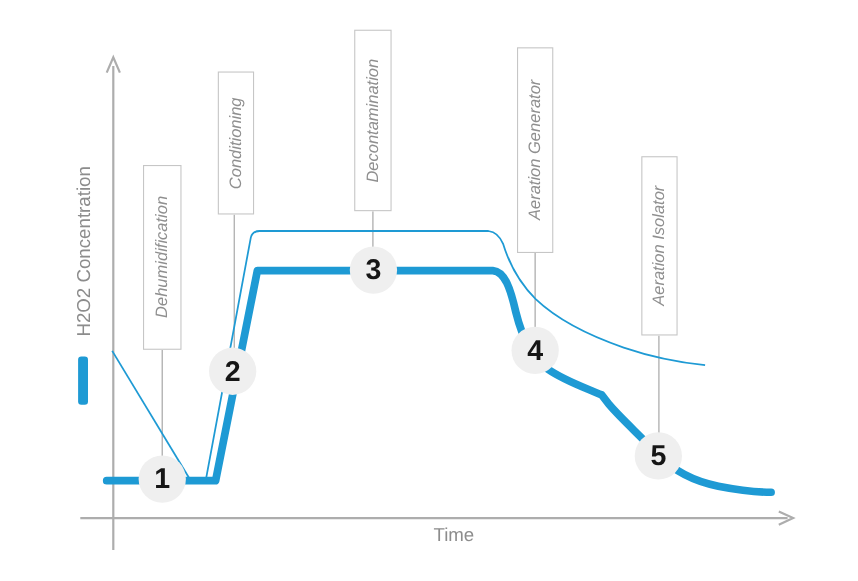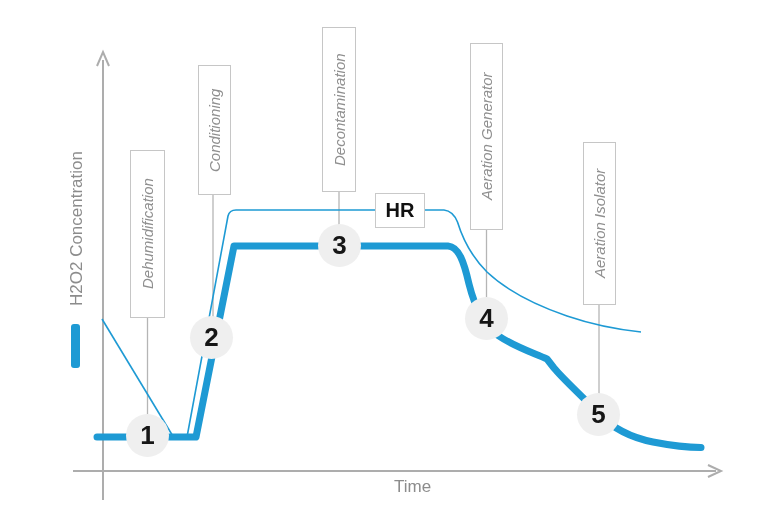--- a/index.html
+++ b/index.html
@@ -94,21 +94,20 @@
 
   <div class="ylabel">H2O2 Concentration</div>
   <div class="legend-dash"></div>
 
   <div class="phase-box box-1">Dehumidification</div>
   <div class="phase-box box-2">Conditioning</div>
   <div class="phase-box box-3">Decontamination</div>
   <div class="phase-box box-4">Aeration Generator</div>
   <div class="phase-box box-5">Aeration Isolator</div>
 
-  <div class="hr-box">HR</div>
 
   <div class="step-circle circ-1">1</div>
   <div class="step-circle circ-2">2</div>
   <div class="step-circle circ-3">3</div>
   <div class="step-circle circ-4">4</div>
   <div class="step-circle circ-5">5</div>
 
   <div class="time-label">Time</div>
 
 </div>

